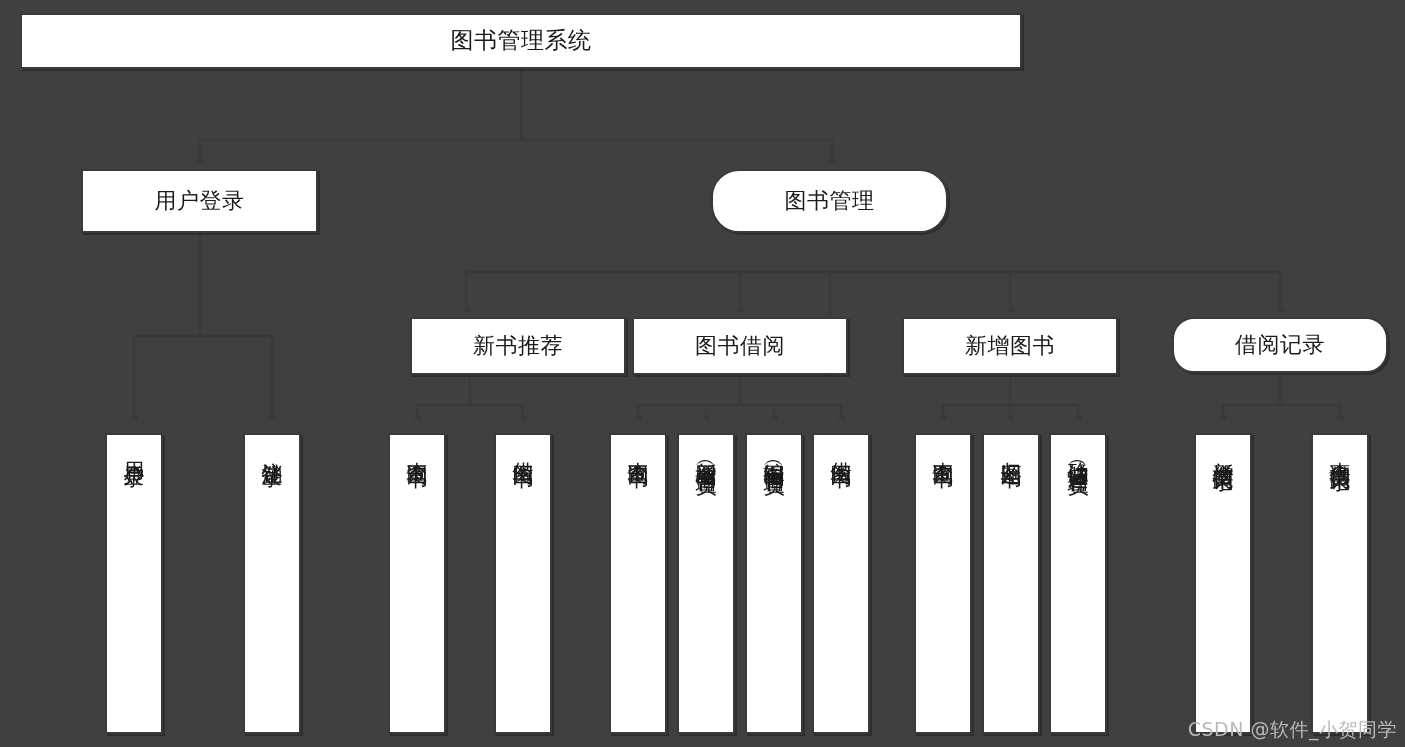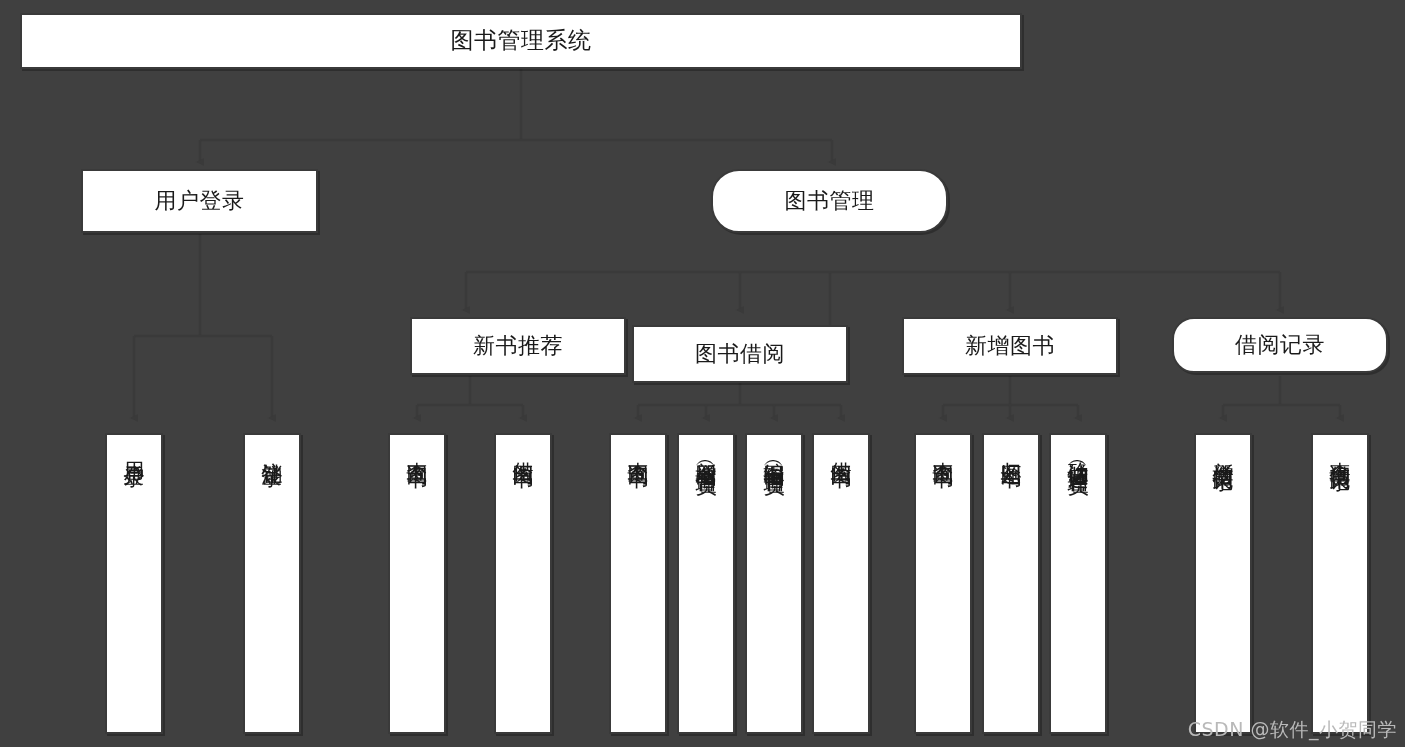--- a/index.html
+++ b/index.html
@@ -139,21 +139,21 @@
   <div class="node horizontal" style="left:81px; top:169px; width:237px; height:64px;">
     <span class="node-label">用户登录</span>
   </div>
   <div class="node horizontal" style="left:711px; top:169px; width:237px; height:64px;border-radius:28px;">
     <span class="node-label">图书管理</span>
   </div>
 
   <div class="node horizontal" style="left:362px; top:317px; width:216px; height:58px;margin-left:48px;">
     <span class="node-label">新书推荐</span>
   </div>
-  <div class="node horizontal" style="left:632px; top:317px; width:216px; height:58px;margin-top:8px;">
+  <div class="node horizontal" style="left:632px; top:317px; width:216px; height:58px;">
     <span class="node-label">图书借阅</span>
   </div>
   <div class="node horizontal" style="left:902px; top:317px; width:216px; height:58px;">
     <span class="node-label">新增图书</span>
   </div>
   <div class="node horizontal" style="left:1172px; top:317px; width:216px; height:56px;border-radius:22px;">
     <span class="node-label">借阅记录</span>
   </div>
 
   <div class="node vertical" style="left:105px; top:433px; width:58px; height:301px;">

